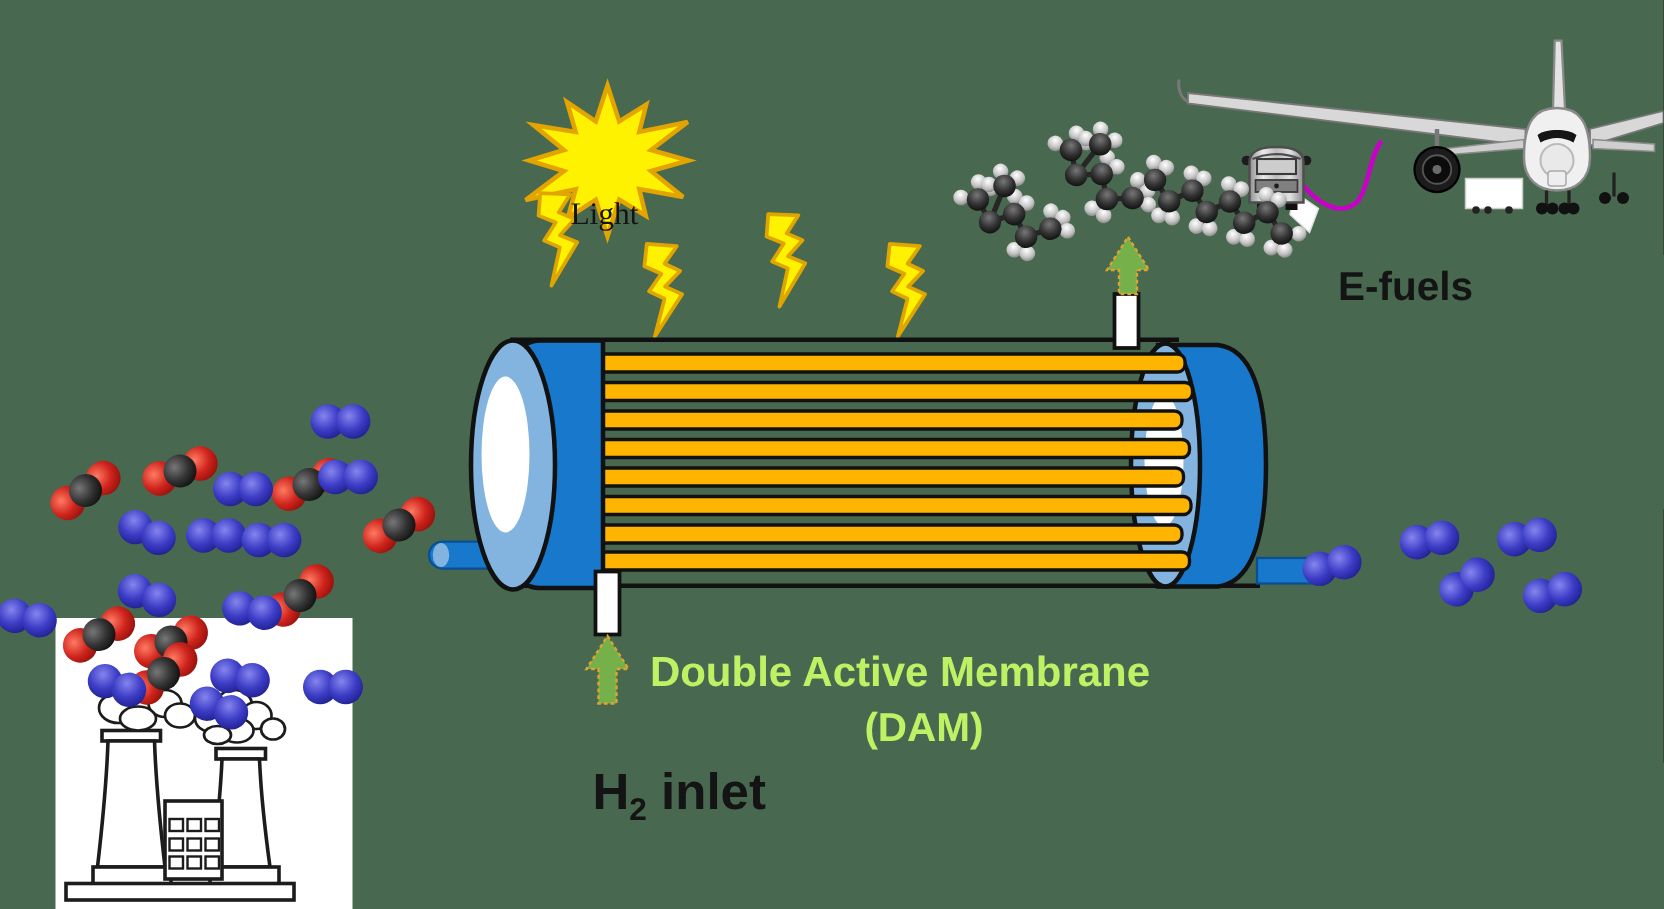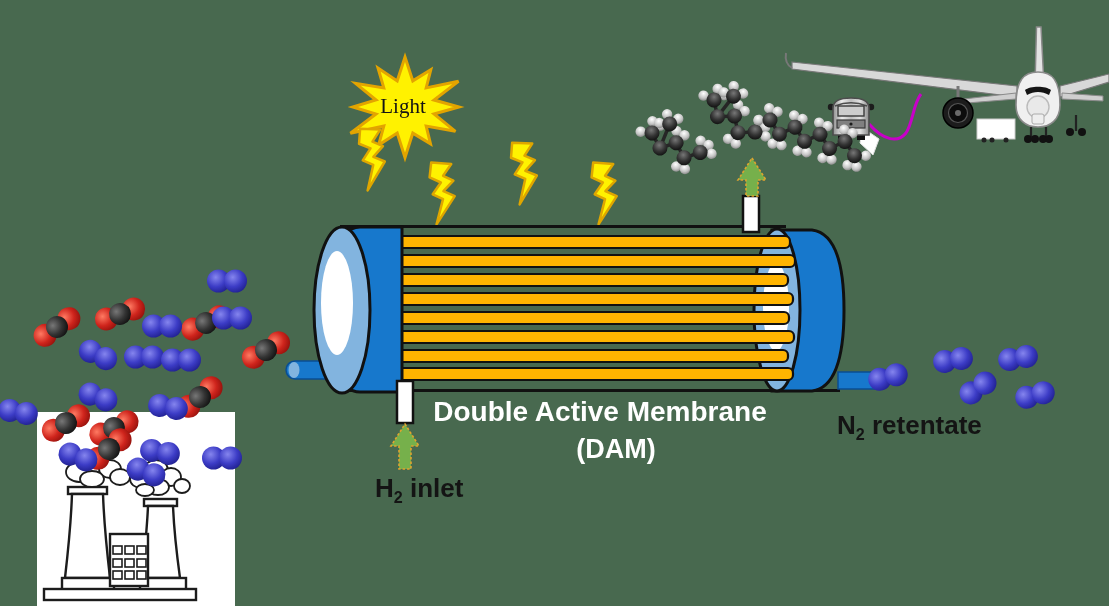--- a/index.html
+++ b/index.html
@@ -1,22 +1,22 @@
 <!DOCTYPE html>
 <html><head>
 <meta charset="utf-8">
 <style>
   html,body{margin:0;padding:0;background:#2e2e2e;}
   .stage{position:relative;width:1109px;height:606px;background:#48694F;overflow:hidden;
          font-family:"Liberation Sans",sans-serif;}
   .stage svg{position:absolute;left:0;top:0;}
-  .lbl{position:absolute;font-weight:700;color:#141414;white-space:nowrap;z-index:5;}
+  .lbl{position:absolute;font-weight:700;color:#141414;white-space:nowrap;z-index:5;margin-top:36px;}
   .lbl sub{font-size:0.62em;font-weight:700;}
   .serif{font-family:"Liberation Serif",serif;font-weight:400;}
-  .green{color:#ffffff;}
+  .green{color:#bef264;}
   .ctr{text-align:center;}
 </style>
 </head>
 <body>
 
 <div class="stage">
 
 <svg width="1109" height="606" viewBox="0 0 1109 606">
   <defs>
     <radialGradient id="gN2" cx="38%" cy="34%" r="75%">
@@ -317,26 +317,24 @@
           <circle cx="65" cy="11" r="7.5" fill="url(#gC)"></circle>
           <circle cx="78" cy="0" r="7.5" fill="url(#gC)"></circle>
           <circle cx="91" cy="11" r="7.5" fill="url(#gC)"></circle>
         </g>
       </g>
 </svg>
 
 <div class="lbl serif ctr" style="left:369px;top:94px;width:68px;font-size:21px;">Light</div>
 
 
-<div class="lbl" style="left:375px;top:473px;font-size:26px;">
+<div class="lbl" style="left:395px;top:473px;font-size:34px;">
   <span>H</span><sub>2</sub><span> inlet</span>
 </div>
 
 <div class="lbl green ctr" style="left:420px;top:396px;width:360px;font-size:28px;">Double Active Membrane</div>
 <div class="lbl green ctr" style="left:436px;top:434px;width:360px;font-size:27px;">(DAM)</div>
 
-<div class="lbl" style="left:837px;top:410px;font-size:26px;">
-  <span>N</span><sub>2</sub><span> retentate</span>
+
+
+<div class="lbl" style="left:892px;top:140px;font-size:27px;">E-fuels</div>
+
 </div>
 
-
-
-</div>
-
 </body></html>

